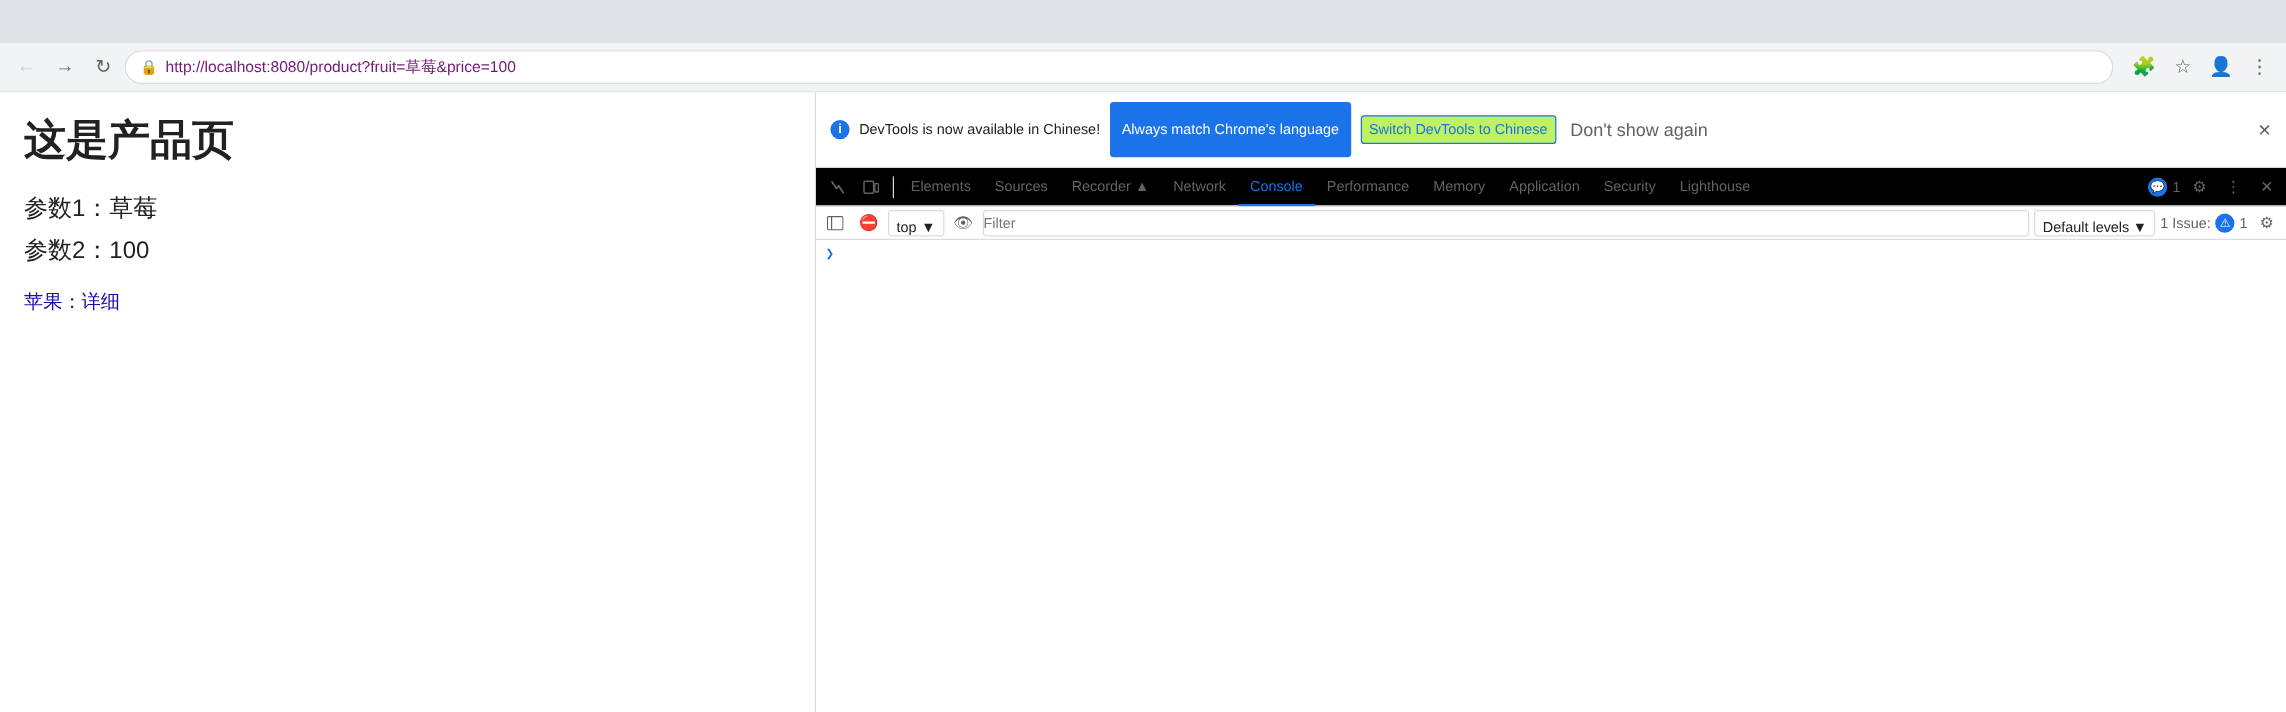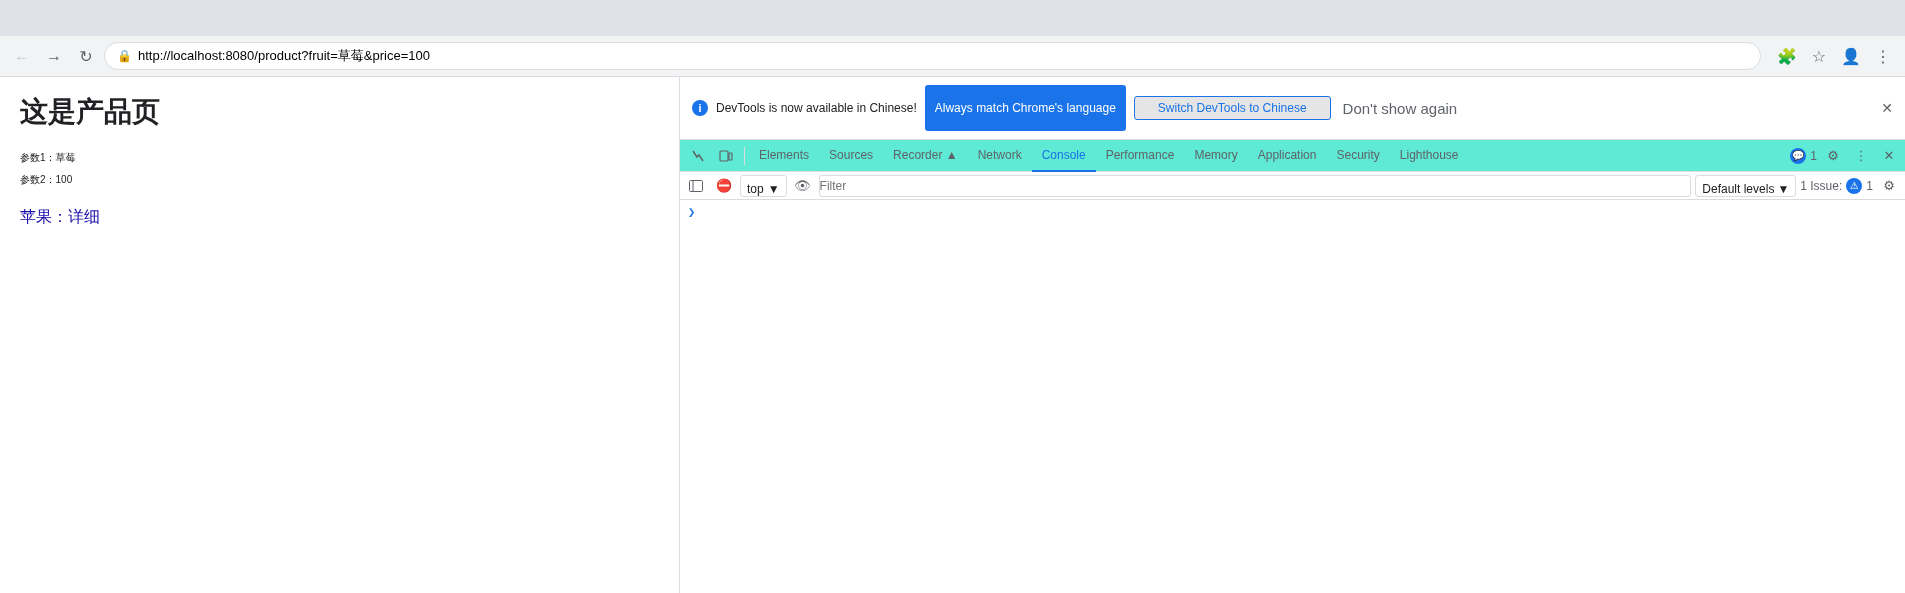--- a/index.html
+++ b/index.html
@@ -57,21 +57,21 @@
       color: #202124;
     }
 
     .address-bar .lock-icon {
       color: #5f6368;
       font-size: 12px;
     }
 
     .address-text {
       font-size: 13px;
-      color: #000000;
+      color: #701a75;
     }
 
     .toolbar-right {
       display: flex;
       align-items: center;
       gap: 4px;
       margin-left: 8px;
     }
 
     
@@ -103,28 +103,28 @@
       color: #c5221f;
       text-decoration: none;
     }
 
     .breadcrumb .sep {
       color: #202124;
       margin: 0 2px;
     }
 
     .page-title {
-      font-size: 28px;
+      font-size: 35px;
       font-weight: bold;
       color: #202124;
       margin-bottom: 20px;
     }
 
     .param-line {
-      font-size: 10px;
+      font-size: 20px;
       color: #202124;
       margin-bottom: 8px;
     }
 
     .apple-link {
       color: #1a0dab;
       text-decoration: none;
       font-size: 16px;
       display: inline-block;
       margin-top: 12px;
@@ -175,24 +175,24 @@
       color: #fff;
       border: none;
       padding: 16px 10px;
       border-radius: 3px;
       font-size: 12px;
       cursor: pointer;
       flex-shrink: 0;
     }
 
     .btn-switch {
-      background: #e5e5e5;
+      background: #bef264;
       color: #1a73e8;
       border: 1px solid #1a73e8;
-      padding: 4px 23px;
+      padding: 4px 6px;
       border-radius: 3px;
       font-size: 12px;
       cursor: pointer;
       flex-shrink: 0;
     }
 
     .dont-show {
       color: #5f6368;
       font-size: 15px;
       cursor: pointer;
@@ -204,21 +204,21 @@
       color: #5f6368;
       cursor: pointer;
       font-size: 14px;
     }
 
     
     .devtools-tabs {
       display: flex;
       align-items: center;
       border-bottom: 1px solid #dadce0;
-      background: #5eead4;
+      background: #000000;
       height: 32px;
       padding: 0 4px;
     }
 
     .devtools-tab-icon {
       width: 28px;
       height: 28px;
       display: flex;
       align-items: center;
       justify-content: center;

